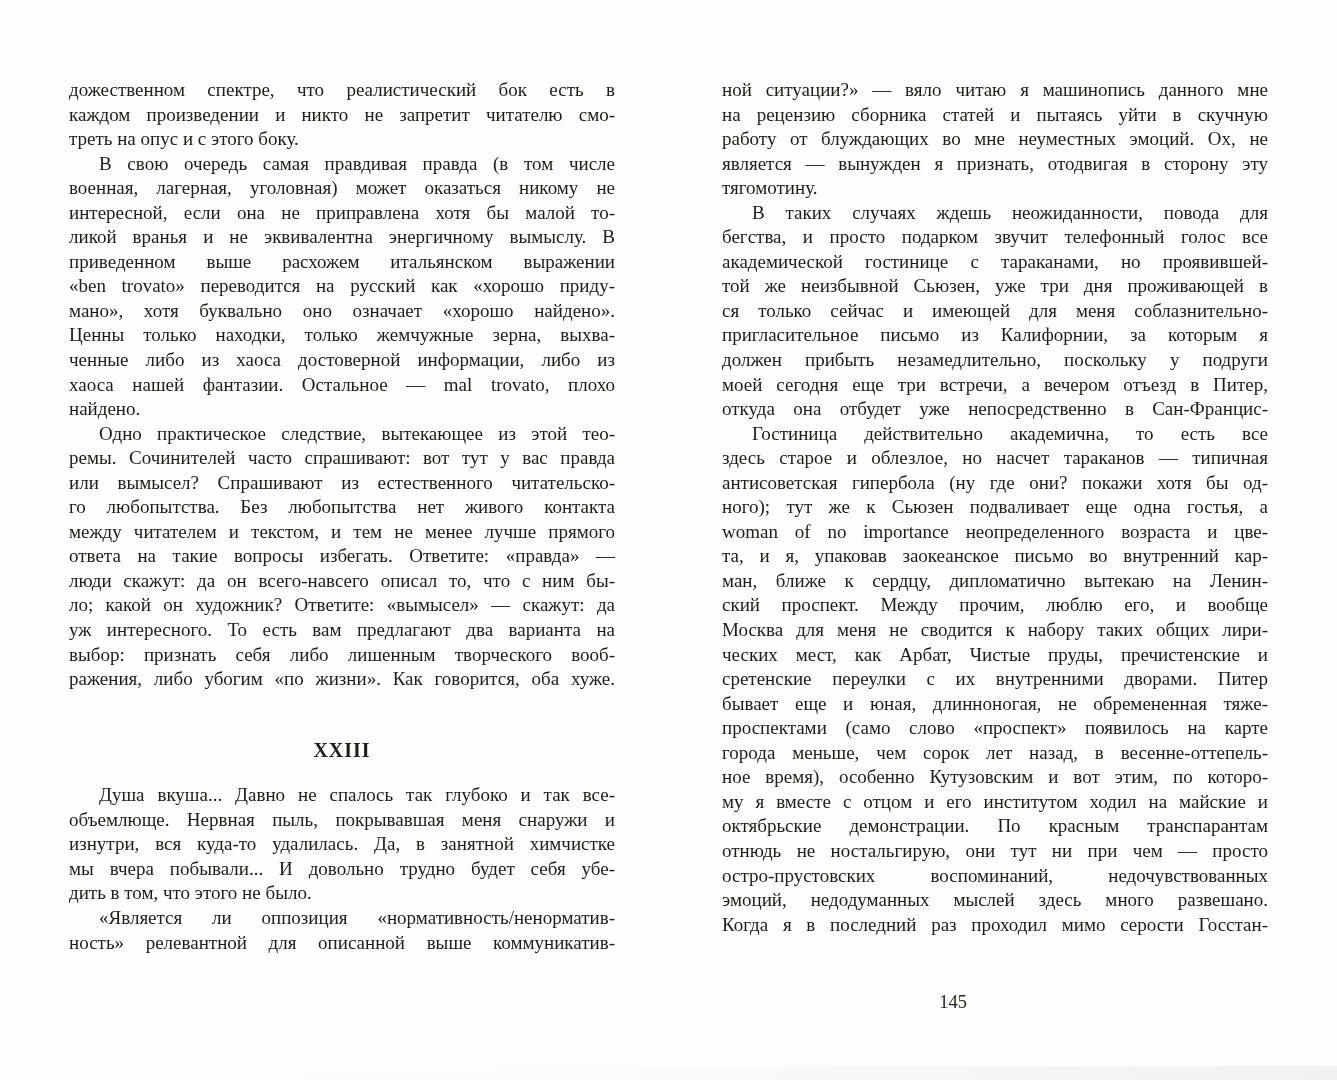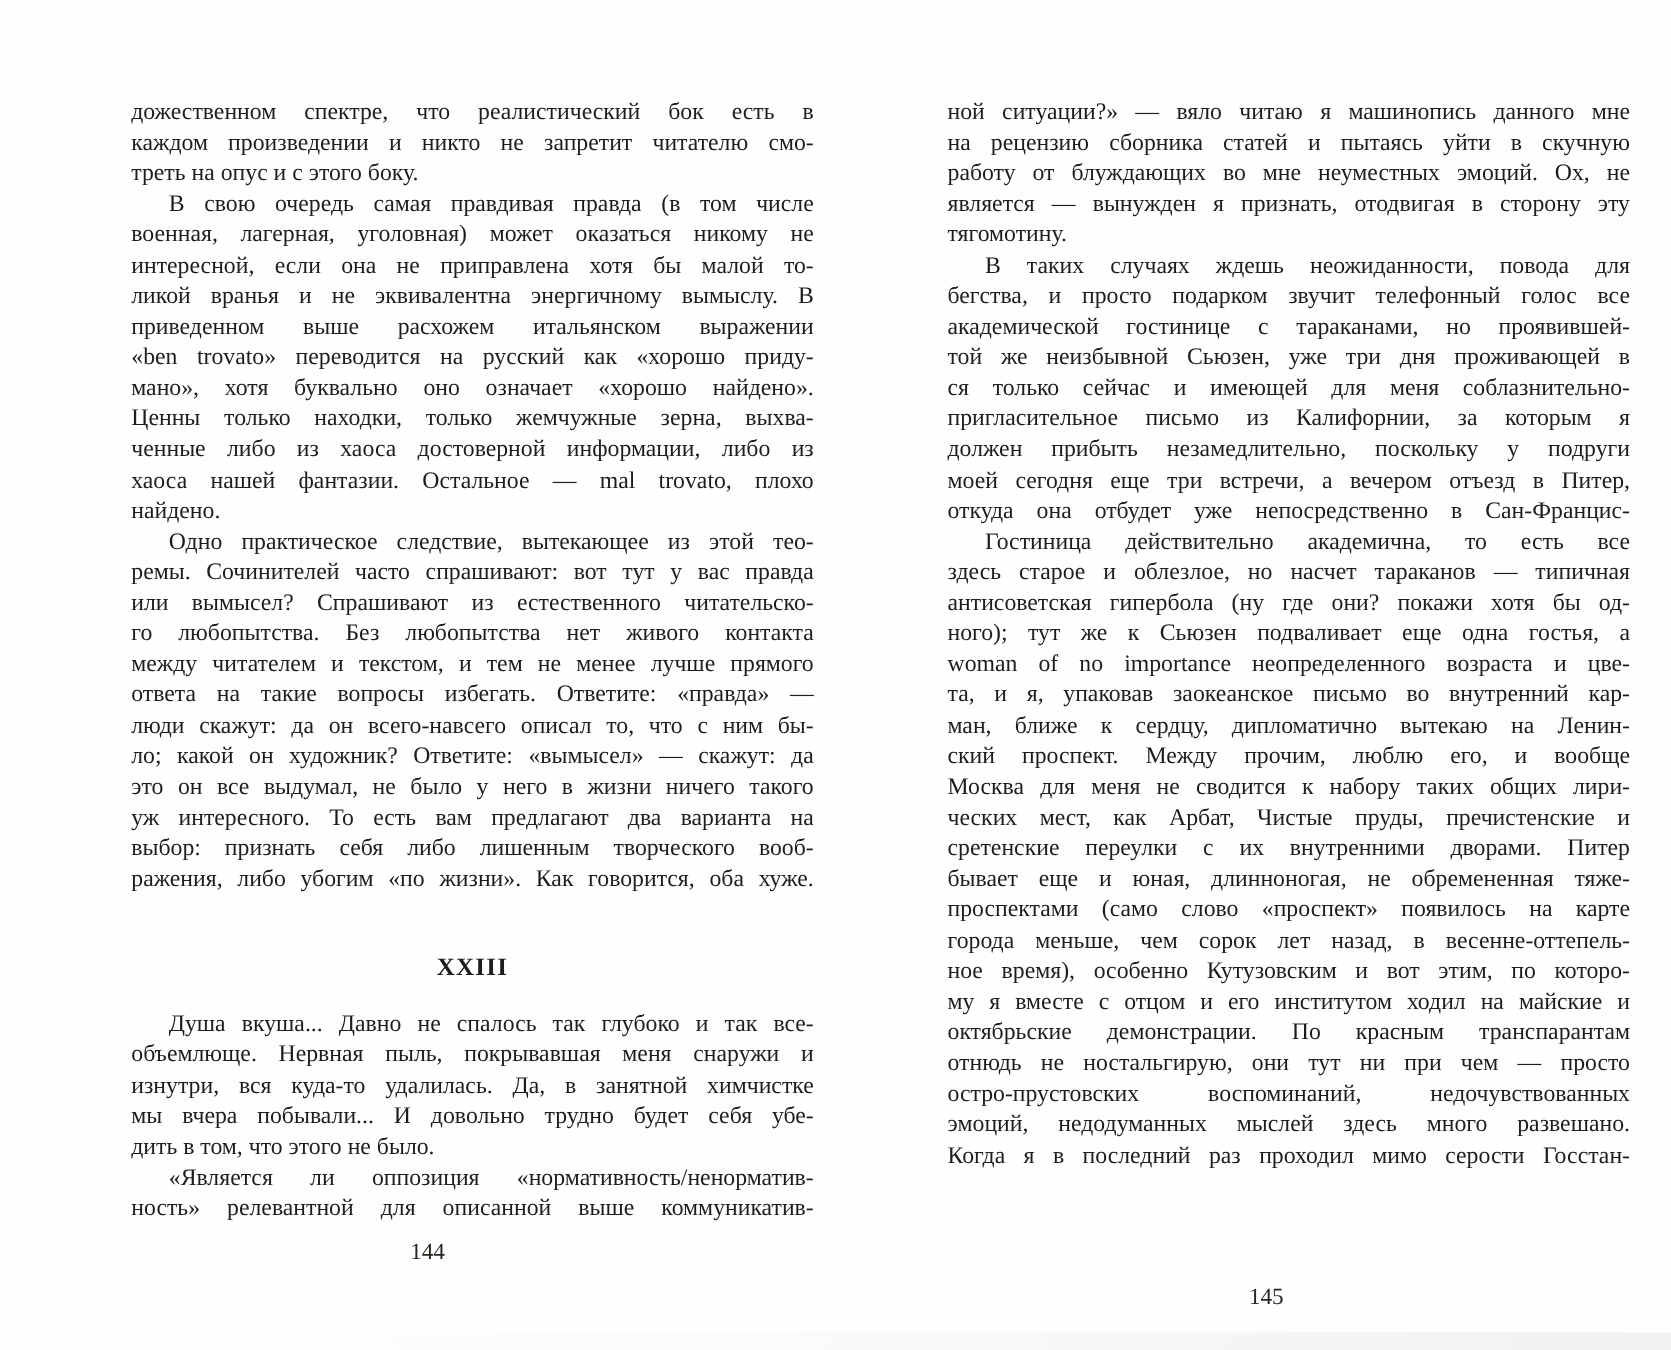--- a/index.html
+++ b/index.html
@@ -17,21 +17,20 @@
     background: #fefefe;
     color: #1e1d1b;
     font-family: "Liberation Serif", "DejaVu Serif", serif;
   }
   .page-text {
     position: absolute;
     top: 78px;
     width: 546px;
     font-size: 19px;
     line-height: 24.55px;
-    margin-left: 36px;
   }
   #page-left-text  { left: 69px; }
   #page-right-text { left: 722px; }
   .line {
     text-align: justify;
     text-align-last: justify;
     white-space: normal;
   }
   .line.end {
     text-align-last: left;
@@ -50,21 +49,21 @@
   }
   .pagenum {
     position: absolute;
     top: 992px;
     width: 546px;
     text-align: center;
     font-size: 18.5px;
     color: #26251f;
   }
   #pagenum-left  { left: 69px; }
-  #pagenum-right { left: 740px; margin-top: 36px; }
+  #pagenum-right { left: 680px; }
   
   .scan-edge {
     position: absolute;
     left: 0;
     bottom: 0;
     width: 1337px;
     height: 14px;
     background: linear-gradient(to right, rgba(0,0,0,0.00) 0%, rgba(0,0,0,0.01) 45%, rgba(0,0,0,0.035) 75%, rgba(0,0,0,0.05) 100%);
   }
 </style>
@@ -89,21 +88,20 @@
       <div class="line">хаоса нашей фантазии. Остальное — mal trovato, плохо</div>
       <div class="line end">найдено.</div>
       <div class="line indent">Одно практическое следствие, вытекающее из этой тео-</div>
       <div class="line">ремы. Сочинителей часто спрашивают: вот тут у вас правда</div>
       <div class="line">или вымысел? Спрашивают из естественного читательско-</div>
       <div class="line">го любопытства. Без любопытства нет живого контакта</div>
       <div class="line">между читателем и текстом, и тем не менее лучше прямого</div>
       <div class="line">ответа на такие вопросы избегать. Ответите: «правда» —</div>
       <div class="line">люди скажут: да он всего-навсего описал то, что с ним бы-</div>
       <div class="line">ло; какой он художник? Ответите: «вымысел» — скажут: да</div>
-      <div class="line">это он все выдумал, не было у него в жизни ничего такого</div>
       <div class="line">уж интересного. То есть вам предлагают два варианта на</div>
       <div class="line">выбор: признать себя либо лишенным творческого вооб-</div>
       <div class="line">ражения, либо убогим «по жизни». Как говорится, оба хуже.</div>
       <div class="line heading">XXIII</div>
       <div class="line indent">Душа вкуша... Давно не спалось так глубоко и так все-</div>
       <div class="line">объемлюще. Нервная пыль, покрывавшая меня снаружи и</div>
       <div class="line">изнутри, вся куда-то удалилась. Да, в занятной химчистке</div>
       <div class="line">мы вчера побывали... И довольно трудно будет себя убе-</div>
       <div class="line end">дить в том, что этого не было.</div>
       <div class="line indent">«Является ли оппозиция «нормативность/ненорматив-</div>
@@ -141,19 +139,18 @@
       <div class="line">города меньше, чем сорок лет назад, в весенне-оттепель-</div>
       <div class="line">ное время), особенно Кутузовским и вот этим, по которо-</div>
       <div class="line">му я вместе с отцом и его институтом ходил на майские и</div>
       <div class="line">октябрьские демонстрации. По красным транспарантам</div>
       <div class="line">отнюдь не ностальгирую, они тут ни при чем — просто</div>
       <div class="line">остро-прустовских воспоминаний, недочувствованных</div>
       <div class="line">эмоций, недодуманных мыслей здесь много развешано.</div>
       <div class="line">Когда я в последний раз проходил мимо серости Госстан-</div>
     </div>
 
-  <div id="pagenum-left" class="pagenum">144</div>
 
   <div id="pagenum-right" class="pagenum">145</div>
 
   <div class="scan-edge"></div>
 
 </div>
 
 </body></html>

